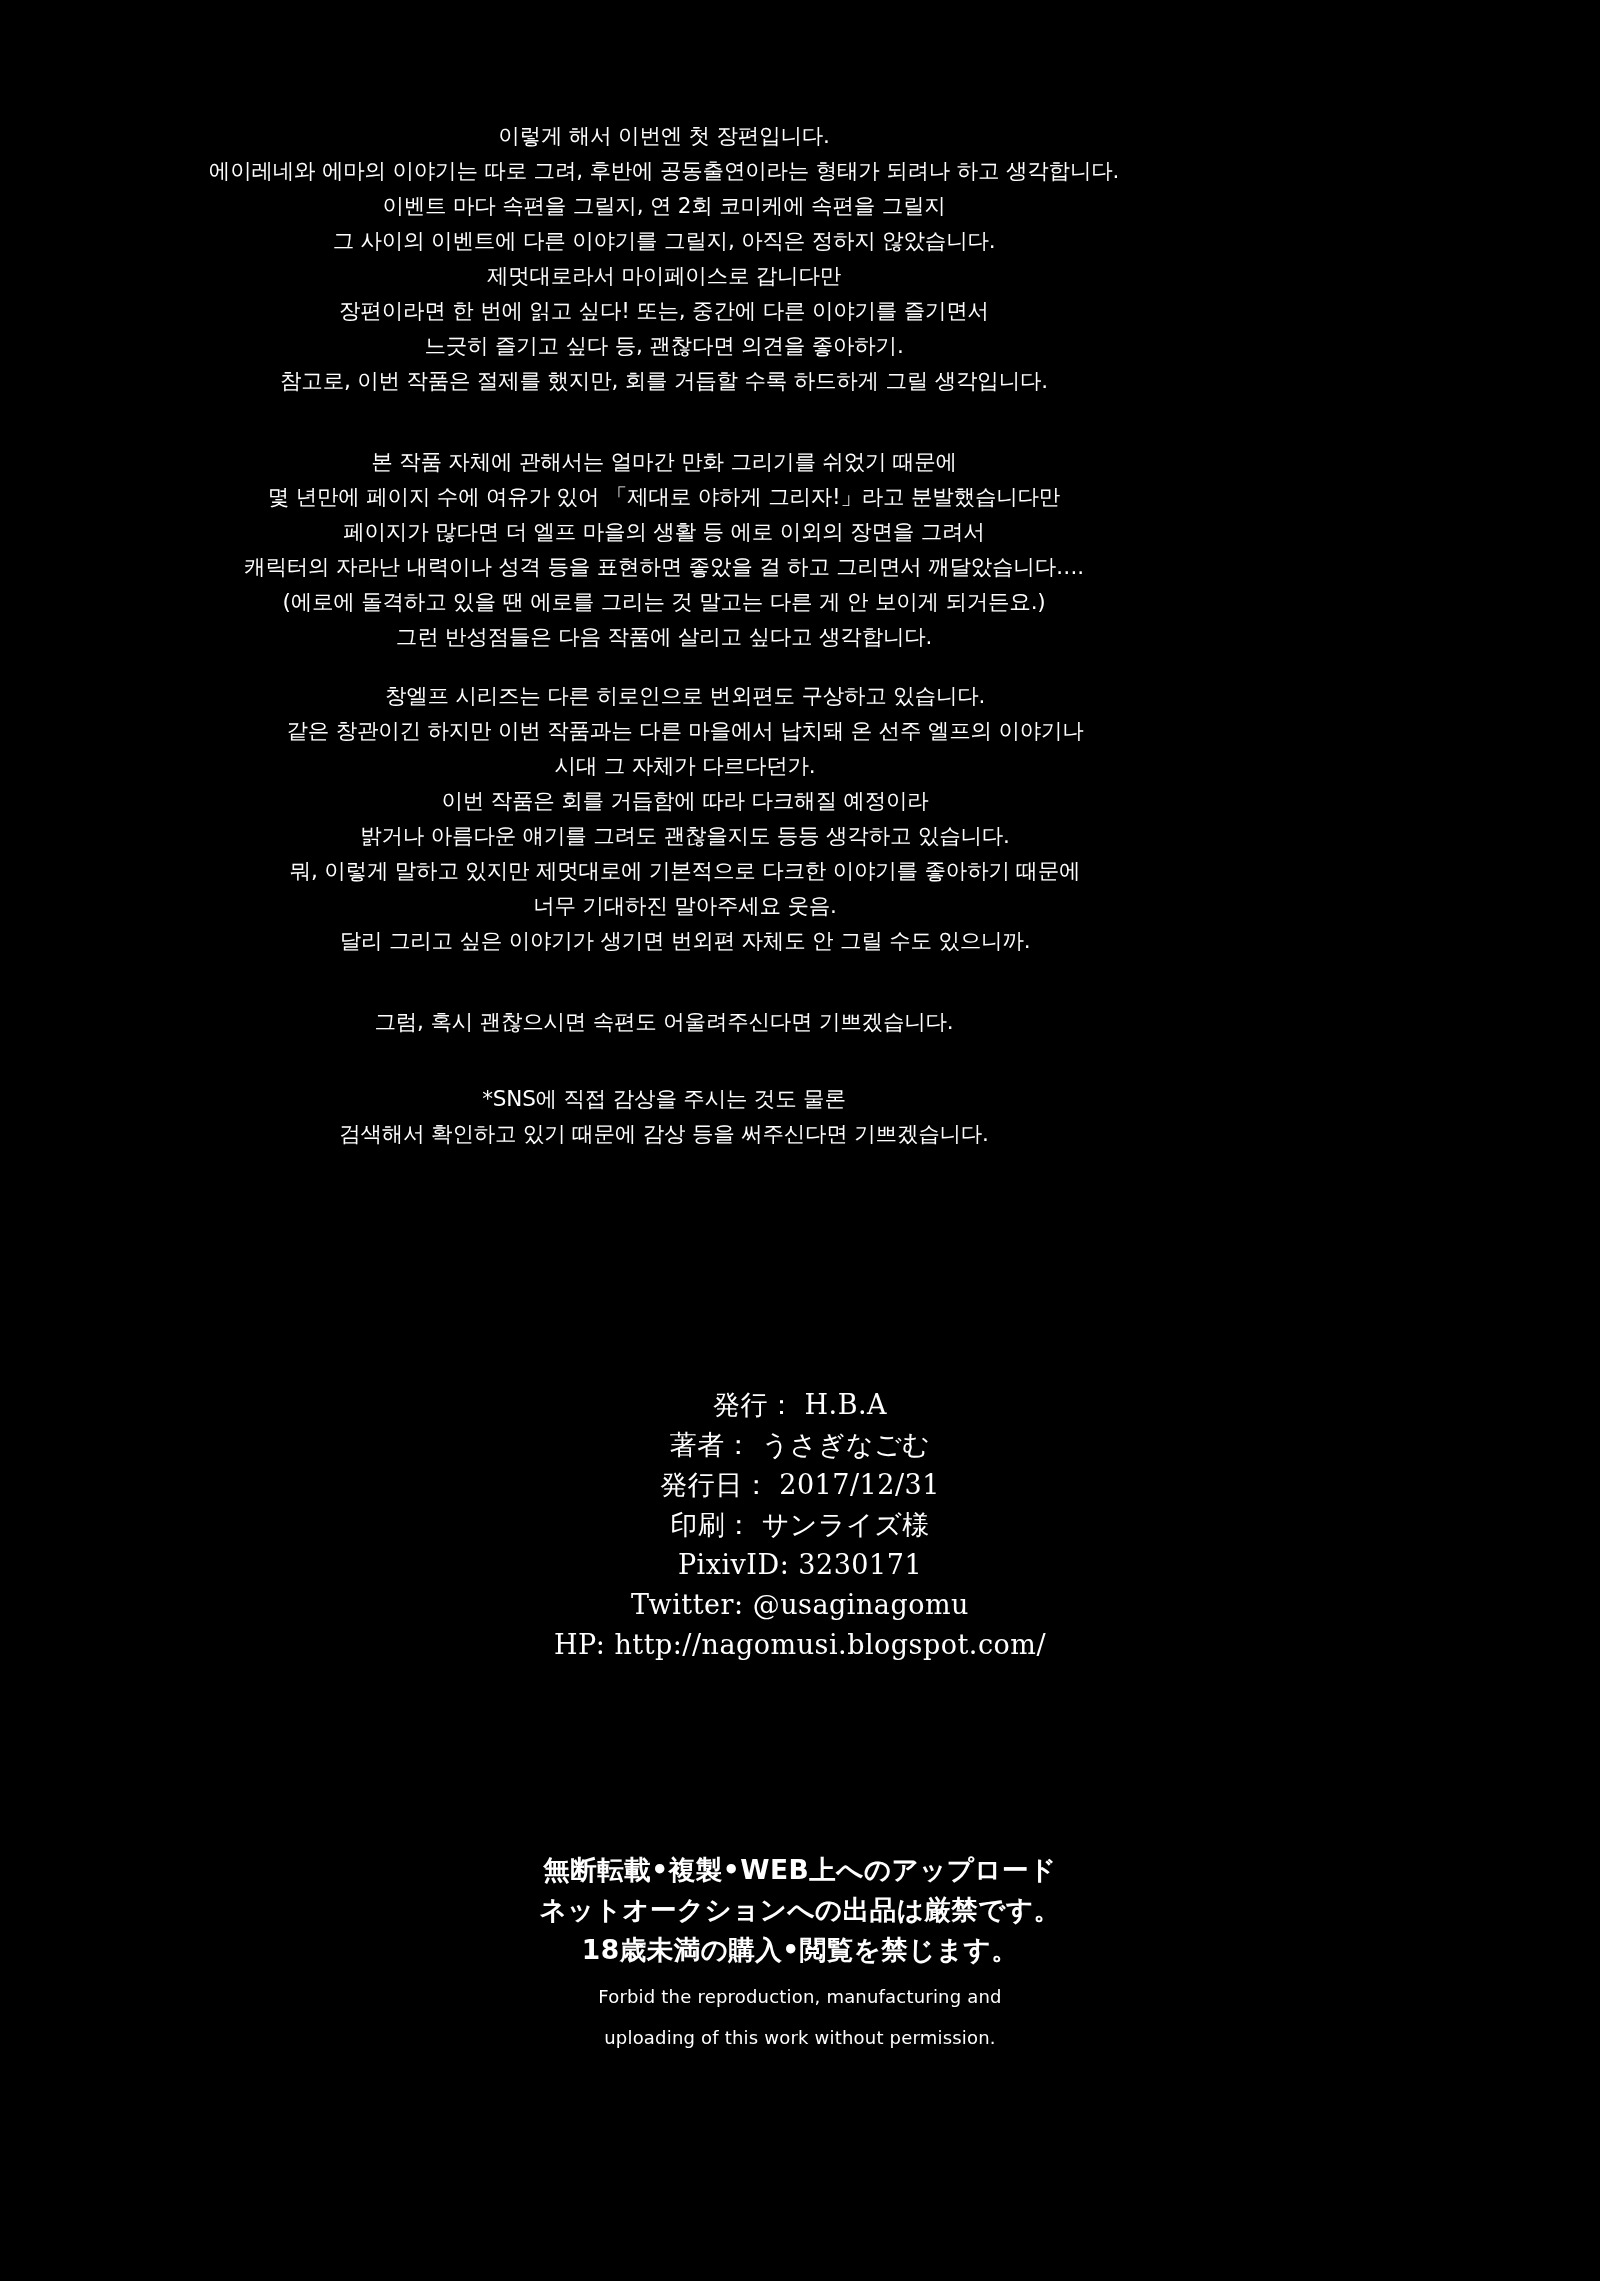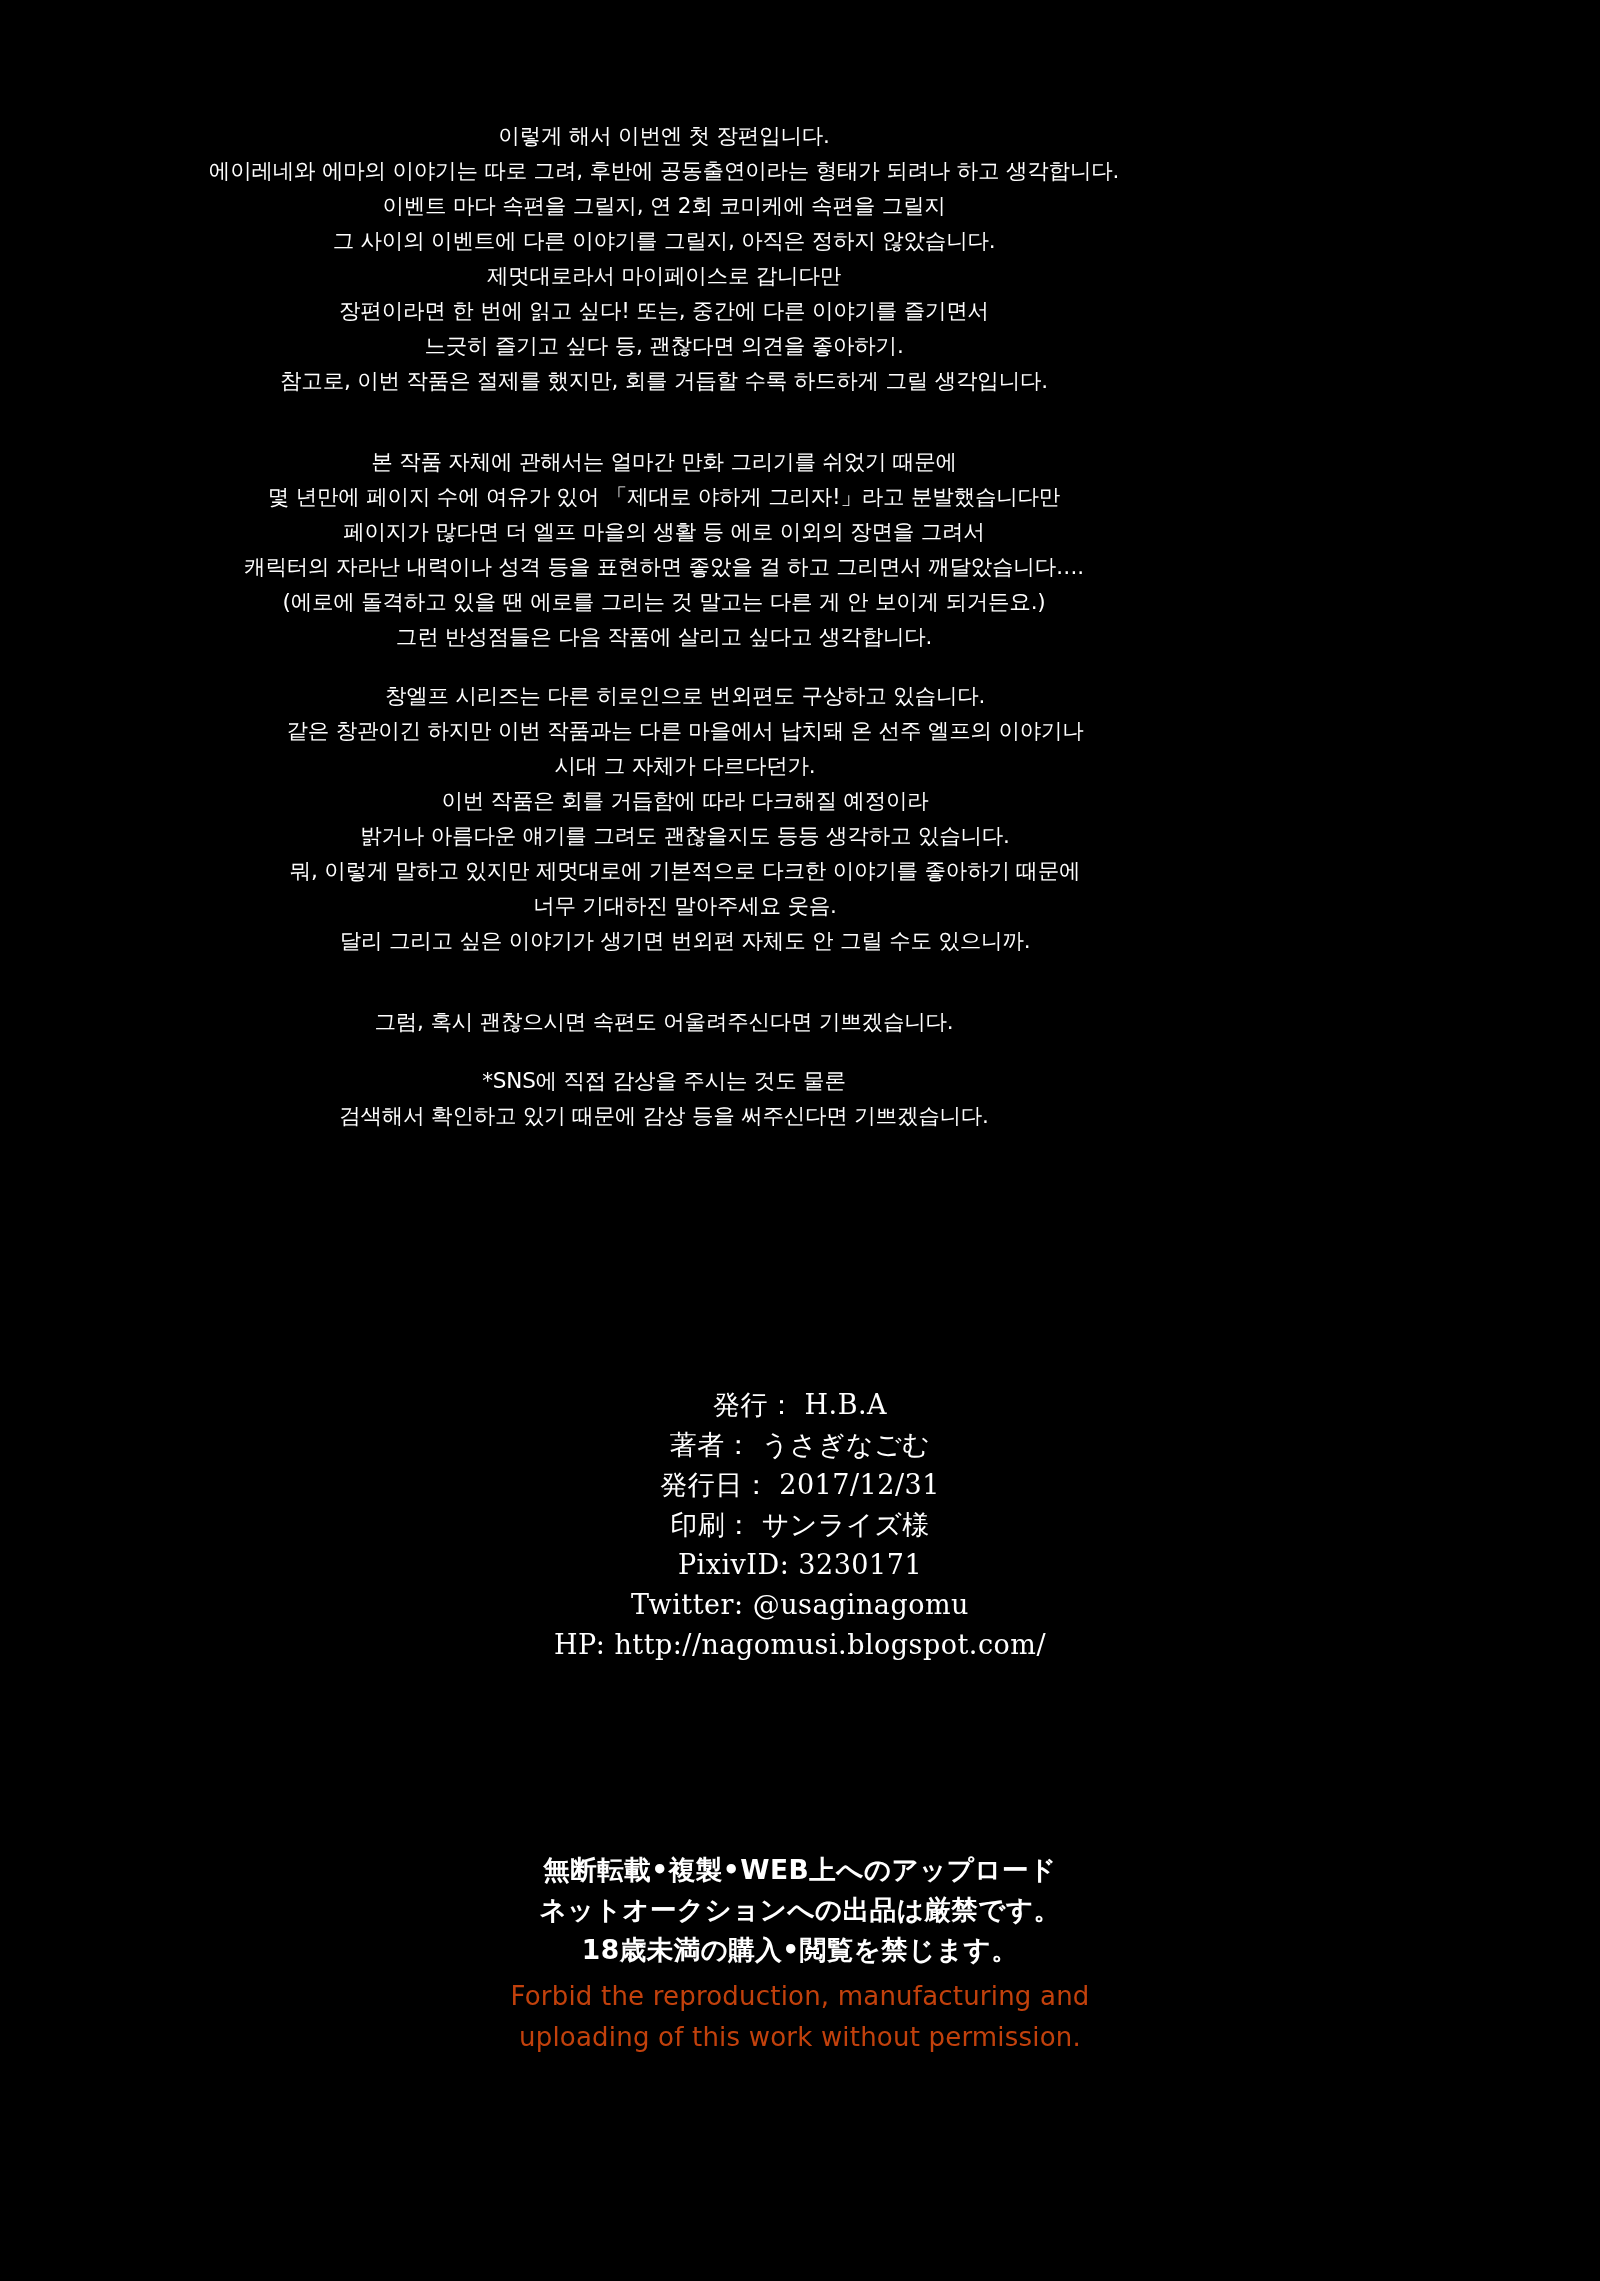--- a/index.html
+++ b/index.html
@@ -37,21 +37,21 @@
     font-family: "DejaVu Sans", sans-serif;
     font-size: 21.5px;
     line-height: 35px;
     letter-spacing: -0.2px;
     color: #ffffff;
     white-space: nowrap;
   }
   .aw-para.p1 { margin-bottom: 46px; }
   .aw-para.p2 { margin-bottom: 24px; }
   .aw-para.p3 { margin-bottom: 46px; padding-left: 42px; }
-  .aw-para.p4 { margin-bottom: 24px; }
+  .aw-para.p4 { margin-bottom: 42px; }
 
   
   .colophon {
     position: absolute;
     left: 0;
     top: 1385px;
     width: 1600px;
     text-align: center;
   }
   .colophon-title {
@@ -87,24 +87,24 @@
     font-size: 26.5px;
     font-weight: bold;
     line-height: 40px;
     letter-spacing: 0.5px;
     color: #ffffff;
     white-space: nowrap;
   }
   .notice-en {
     display: block;
     font-family: "DejaVu Sans", sans-serif;
-    font-size: 26px;
+    font-size: 18px;
     line-height: 41px;
     letter-spacing: 0.2px;
-    color: #c2410c;
+    color: #ffffff;
     white-space: nowrap;
   }
   .notice-en.first { margin-top: 6px; }
 </style>
 </head>
 <body>
 
 <div class="page">
 
   <div class="afterword">

